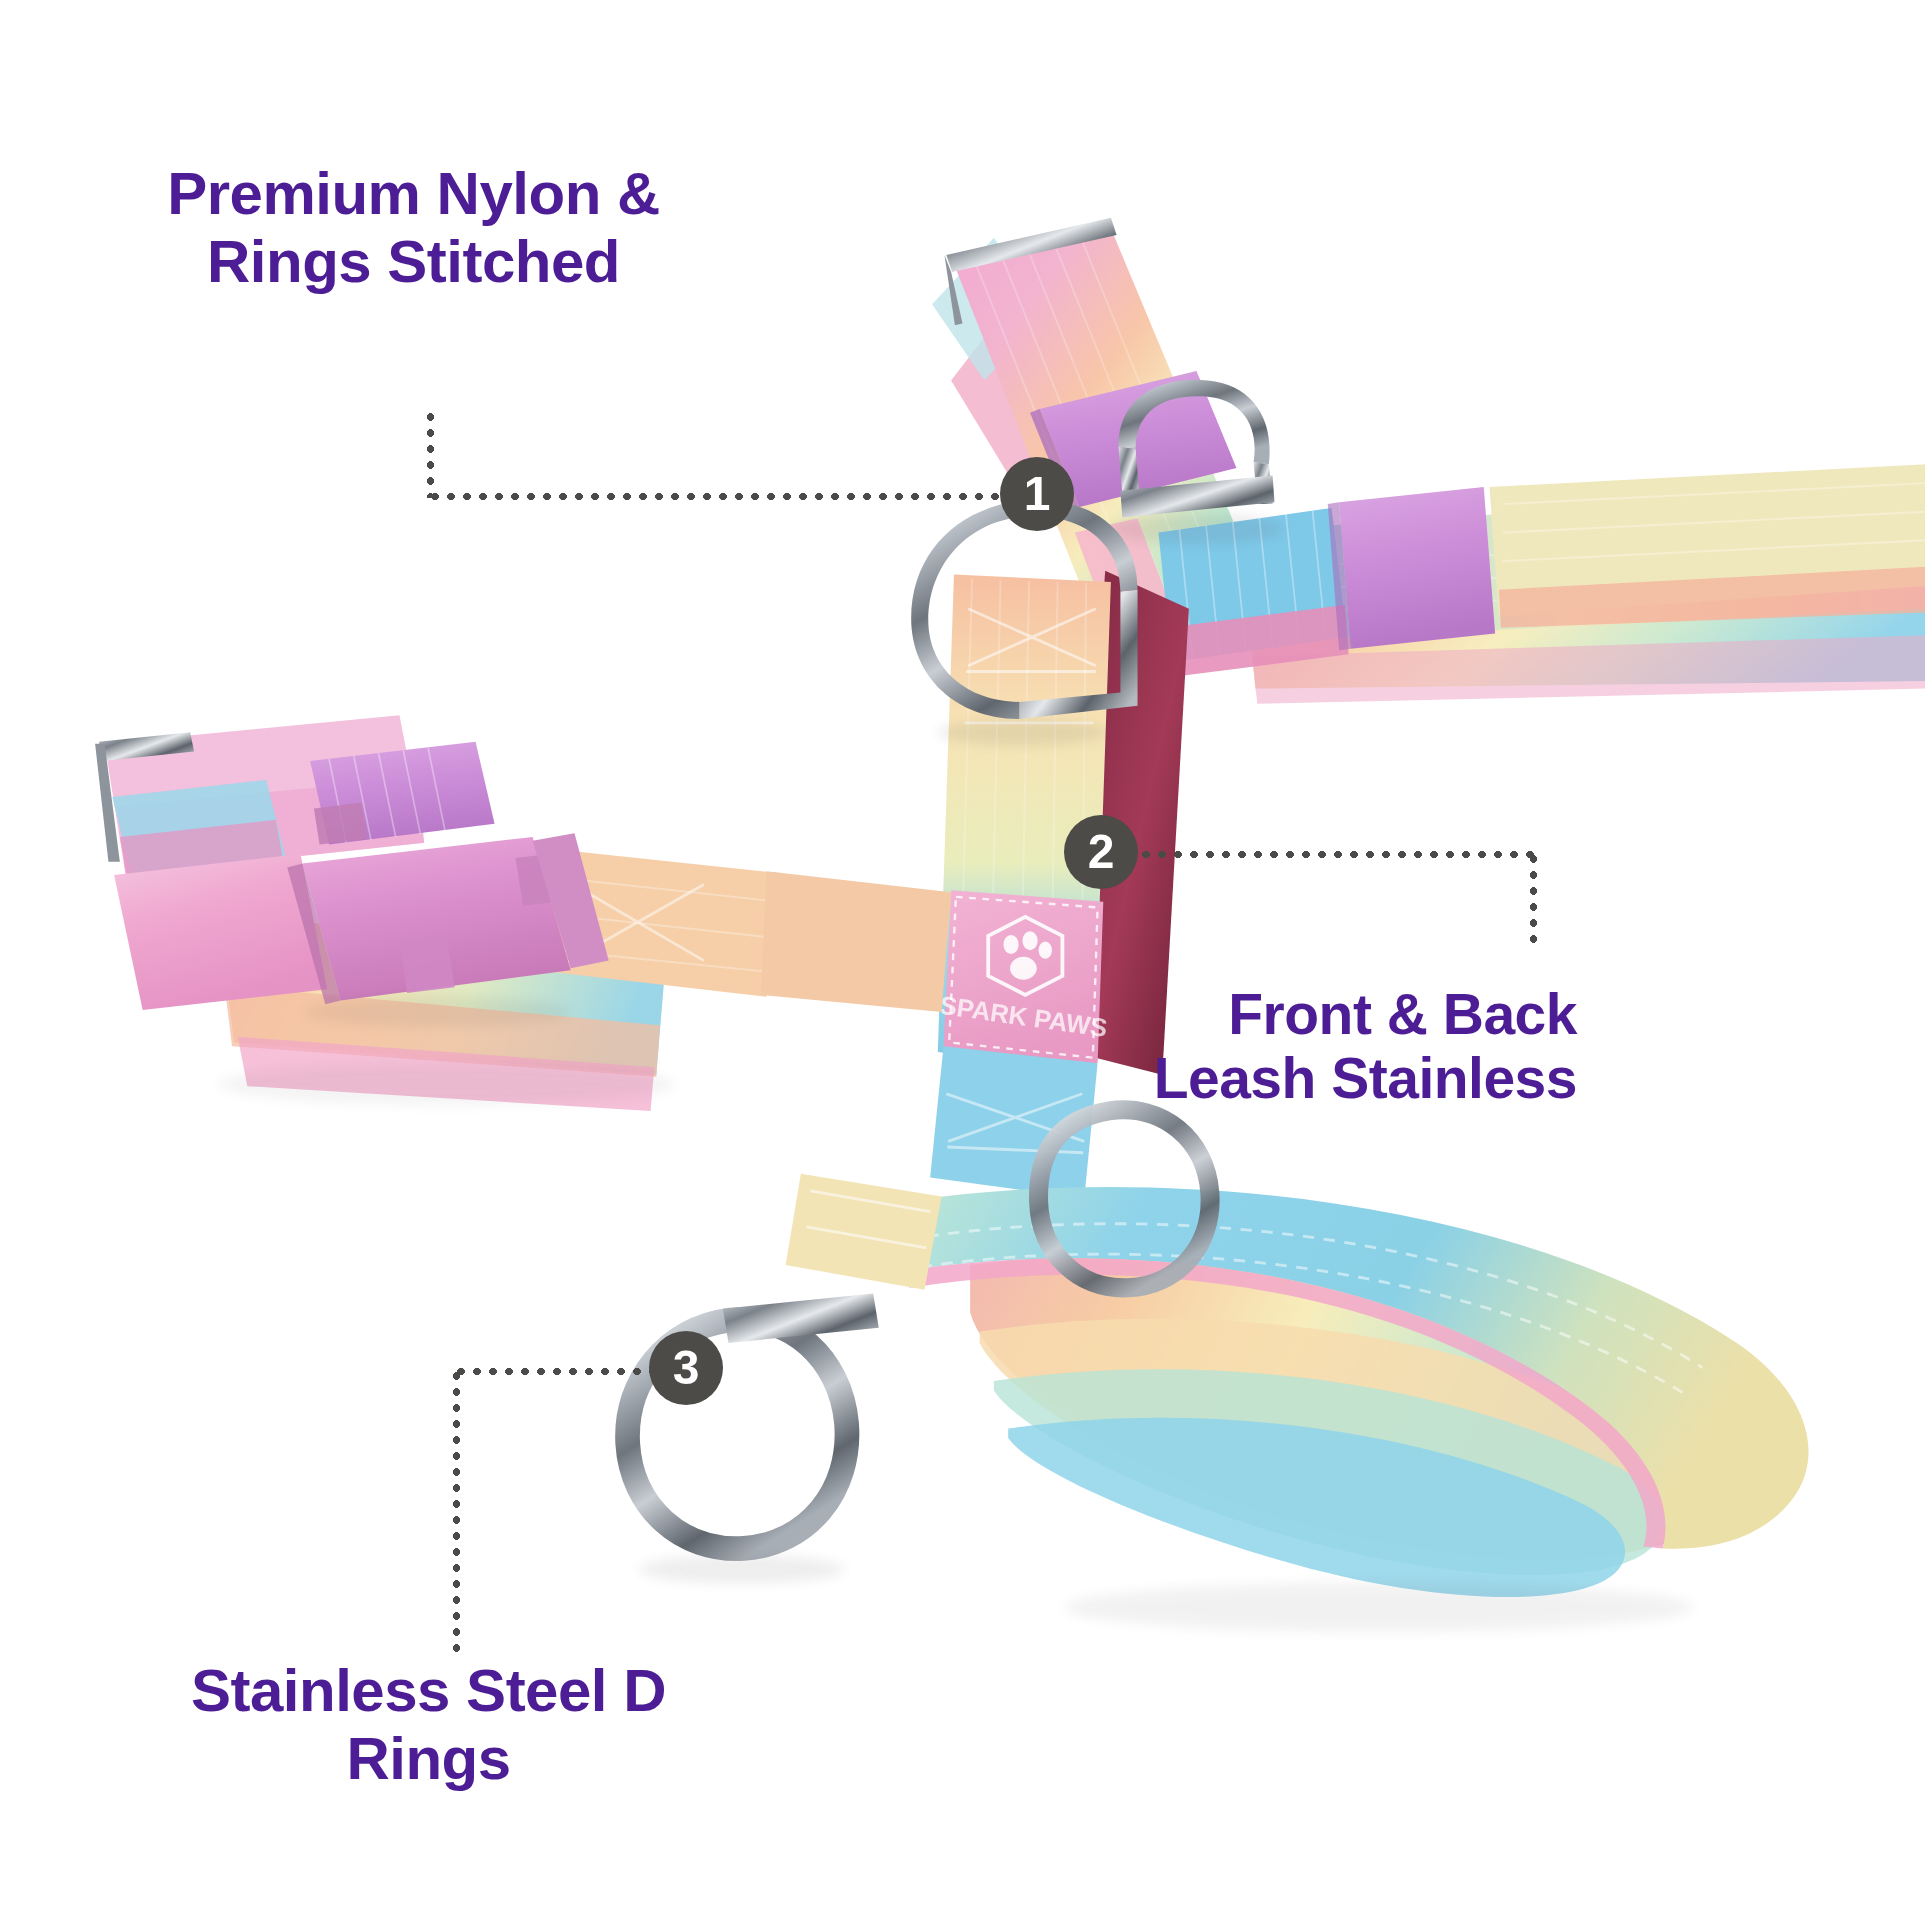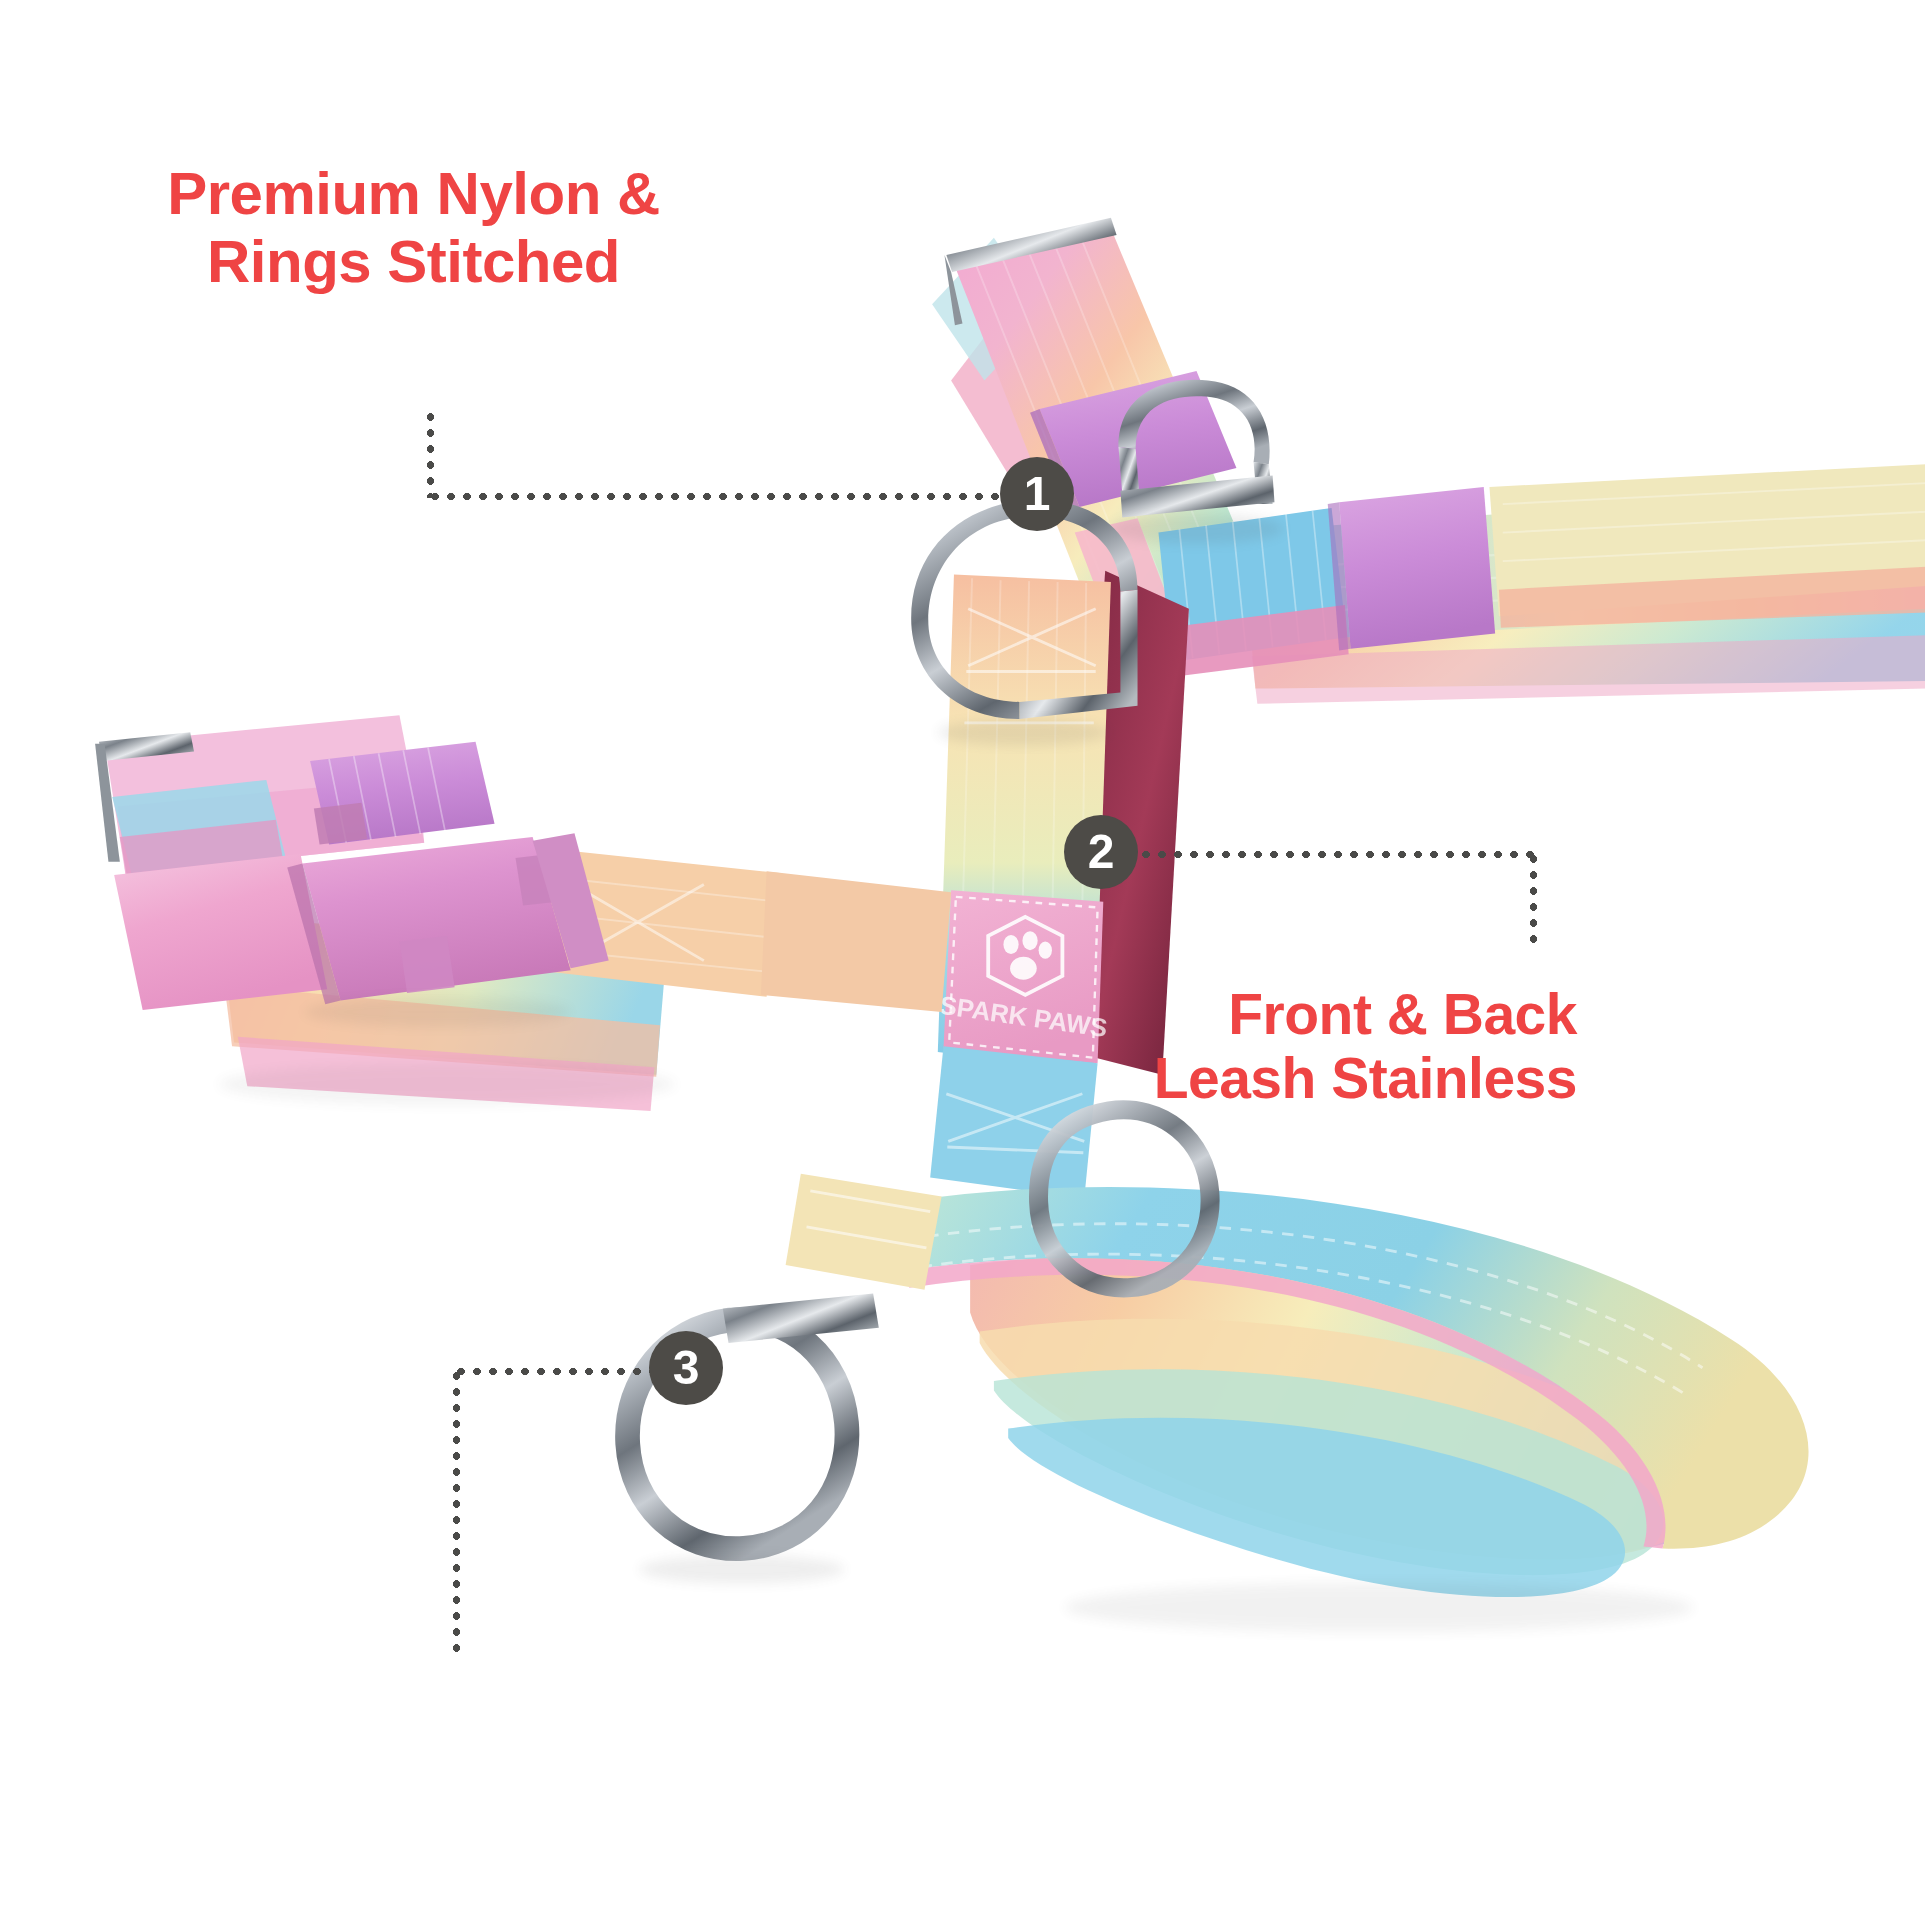--- a/index.html
+++ b/index.html
@@ -8,21 +8,21 @@
     width:1926px;height:1926px;position:relative;overflow:hidden;
     font-family:"Liberation Sans","DejaVu Sans",sans-serif;
     background:#ffffff;
   }
   #stage{position:absolute;inset:0;width:1926px;height:1926px;background:#fff;}
 
   
   #product{position:absolute;left:0;top:0;width:1926px;height:1926px;}
 
   
-  .callout{position:absolute;color:#ef4444;font-weight:700;letter-spacing:-0.5px;line-height:1.13;}
+  .callout{position:absolute;color:#4c1d95;font-weight:700;letter-spacing:-0.5px;line-height:1.13;}
   .callout .ln{display:block;white-space:nowrap;}
   #label-1{left:128px;top:160px;width:571px;text-align:center;font-size:60px;}
   #label-2{left:1025px;top:982px;width:533px;text-align:right;font-size:57px;margin-left:19px;}
   #label-3{left:143px;top:1657px;width:571px;text-align:center;font-size:60px;}
 
   
   .leader{position:absolute;}
   .leader.h{height:6.7px;
     background-image:radial-gradient(circle,#4a4a48 42%,rgba(0,0,0,0) 44%);
     background-size:16px 6.7px;background-repeat:repeat-x;background-position:0 center;}
@@ -378,15 +378,19 @@
   <div class="callout" id="label-1">
     <span class="ln">Premium Nylon &amp;</span>
     <span class="ln">Rings Stitched</span>
   </div>
 
   <div class="callout" id="label-2">
     <span class="ln">Front &amp; Back</span>
     <span class="ln">Leash Stainless</span>
   </div>
 
+  <div class="callout" id="label-3">
+    <span class="ln">Stainless Steel D</span>
+    <span class="ln">Rings</span>
+  </div>
 
 </div>
 
 
 </body></html>

